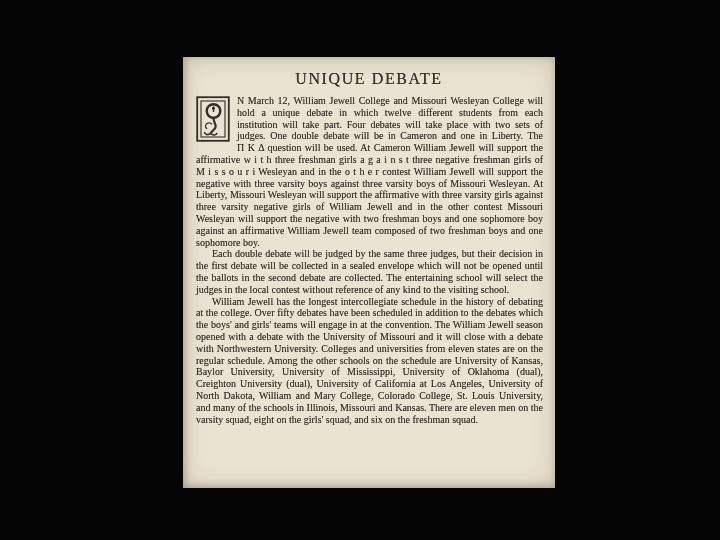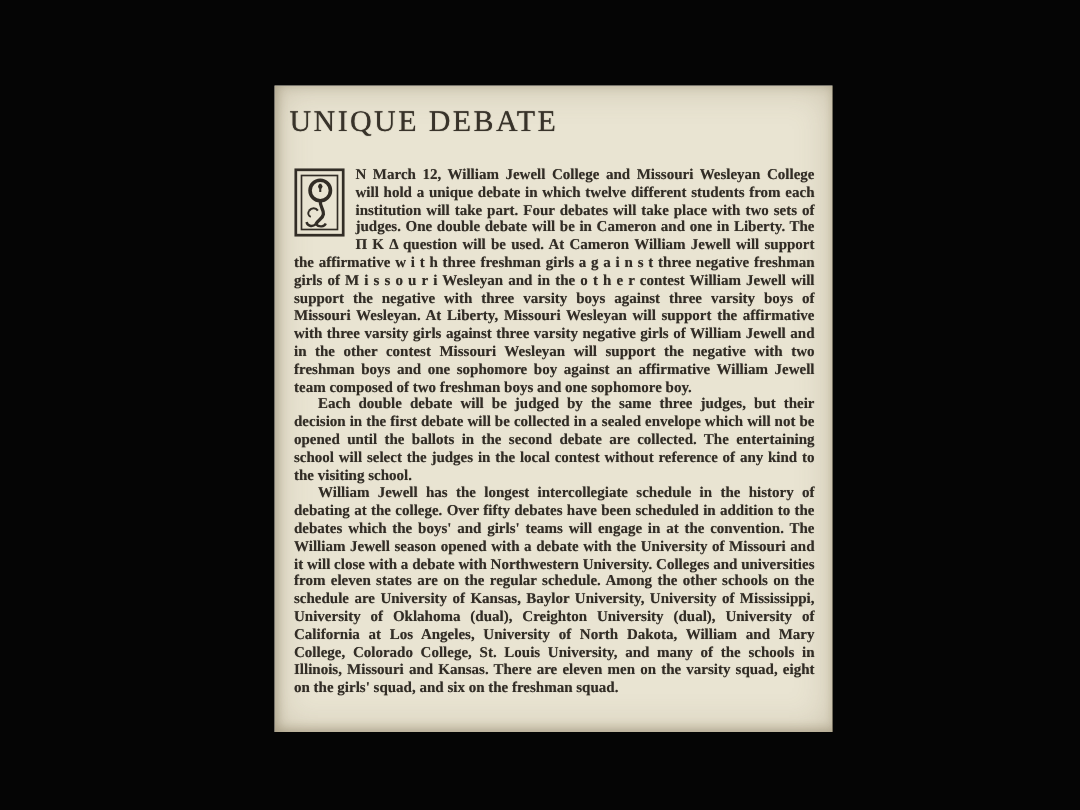--- a/index.html
+++ b/index.html
@@ -26,33 +26,34 @@
     width: 372px;
     min-height: 431px;
     background: #e9e4d2;
     box-shadow:
       inset 0 0 24px rgba(110, 95, 60, 0.28),
       inset 3px 0 7px rgba(90, 80, 55, 0.22),
       inset 0 -3px 6px rgba(110, 95, 60, 0.18);
   }
   .page-title {
     margin: 13px 10px 0 10px;
-    font-size: 20px;
+    text-align: center;
+    font-size: 16px;
     font-weight: 400;
     letter-spacing: 1.6px;
     color: #38332a;
     text-shadow: 0 0 0.6px rgba(56, 51, 42, 0.85);
     white-space: nowrap;
   }
   .article {
-    margin: 18px 12px 0 13px;
+    margin: 7px 12px 0 13px;
     padding-bottom: 10px;
     font-size: 10px;
     line-height: 11.8px;
-    font-weight: 700;
+    font-weight: 400;
     color: #322d26;
     text-align: justify;
     text-shadow: 0 0 0.45px rgba(50, 45, 38, 0.55);
   }
   .para {
     margin: 0;
   }
   .para-indent {
     text-indent: 16px;
   }

